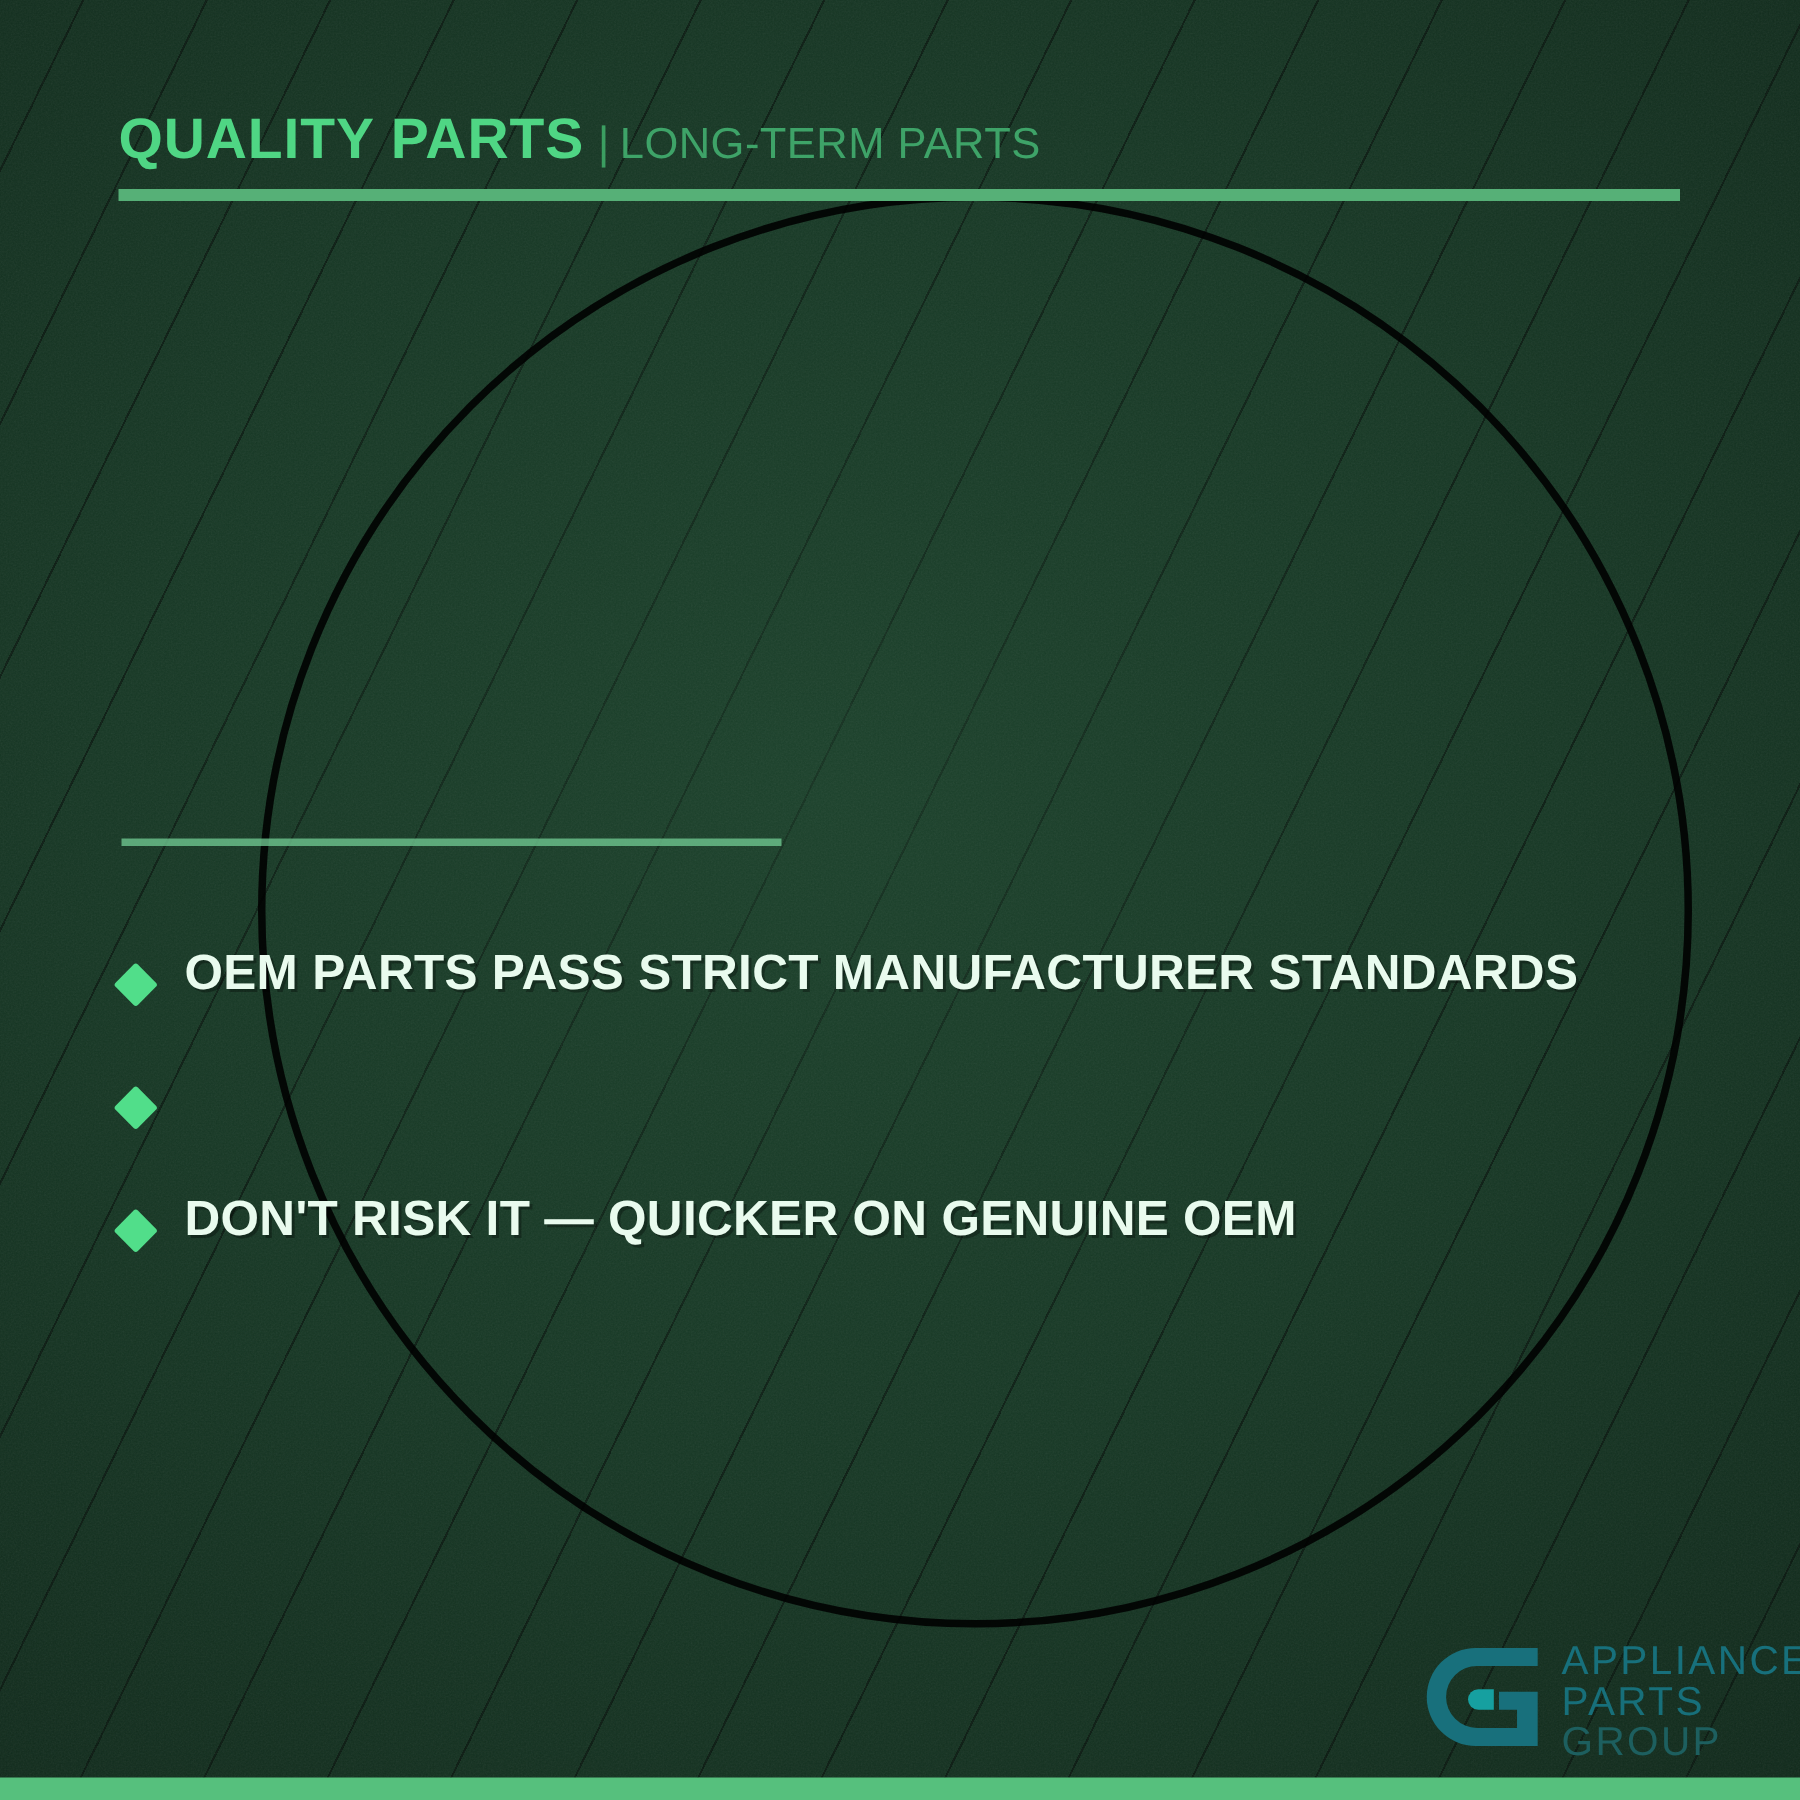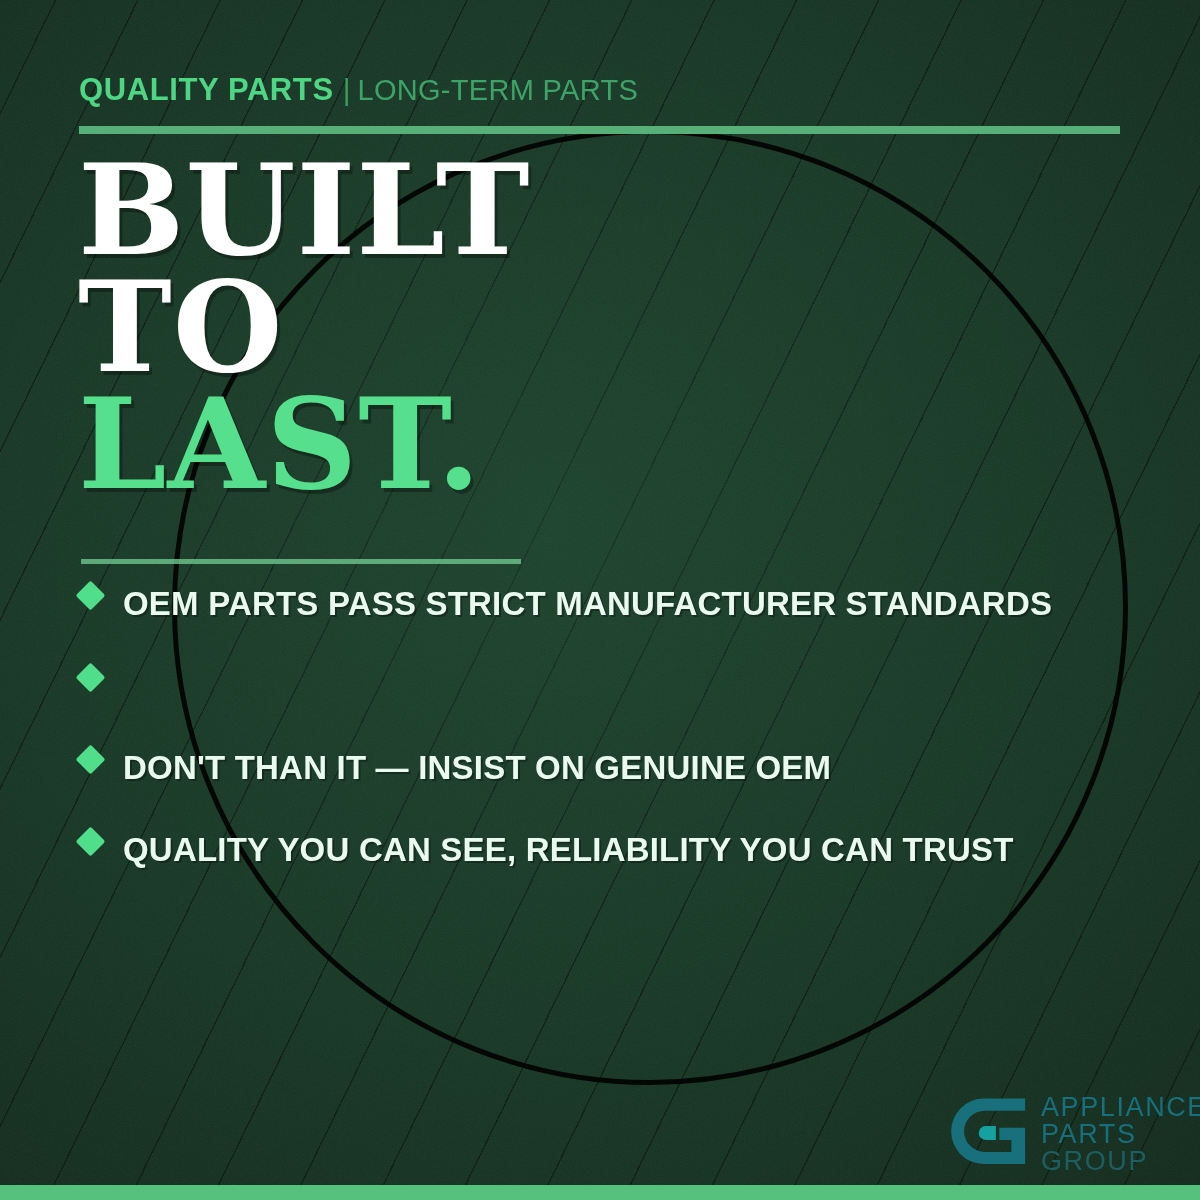--- a/index.html
+++ b/index.html
@@ -72,21 +72,21 @@
 
   
   .eyebrow {
     position: absolute;
     left: 79px;
     top: 74px;
     white-space: nowrap;
     line-height: 1;
   }
   .eyebrow .kicker {
-    font-size: 31px;
+    font-size: 38px;
     font-weight: bold;
     letter-spacing: 0.6px;
     color: #4fd684;
   }
   .eyebrow .sep {
     font-size: 30px;
     font-weight: normal;
     color: #3b9e61;
     margin: 0 7px 0 9px;
   }
@@ -137,21 +137,21 @@
 
   
   .bullets {
     position: absolute;
     left: 80px;
     top: 585px;
     width: 1070px;
   }
   .bullet-row {
     display: flex;
-    align-items: flex-start;
+    align-items: flex-end;
     height: 82px;
   }
   .bullet-mark {
     flex: 0 0 auto;
     width: 21px;
     height: 21px;
     background: #51de8a;
     transform: rotate(45deg);
     margin-right: 22px;
     border-radius: 2px;
@@ -225,43 +225,34 @@
   <div class="deco-circle"></div>
 
   <div class="content">
 
     <div class="eyebrow">
       <span class="kicker">QUALITY PARTS</span><span class="sep">|</span><span class="sub">LONG-TERM PARTS</span>
     </div>
 
     <div class="rule-top"></div>
 
-    <div class="headline">
-      <span class="hl-line hl-1">BUILT</span>
-      <span class="hl-line hl-2">TO</span>
-      <span class="hl-line hl-3">LAST.</span>
-    </div>
 
     <div class="rule-mid"></div>
 
     <div class="bullets">
       <div class="bullet-row">
         <span class="bullet-mark"></span>
         <span class="bullet-text">OEM PARTS PASS STRICT MANUFACTURER STANDARDS</span>
       </div>
       <div class="bullet-row">
         <span class="bullet-mark"></span>
       </div>
       <div class="bullet-row">
         <span class="bullet-mark"></span>
-        <span class="bullet-text">DON'T THAN IT — INSIST ON GENUINE OEM</span>
-      </div>
-      <div class="bullet-row">
-        <span class="bullet-mark"></span>
-        <span class="bullet-text">QUALITY YOU CAN SEE, RELIABILITY YOU CAN TRUST</span>
+        <span class="bullet-text">DON'T RISK IT — QUICKER ON GENUINE OEM</span>
       </div>
     </div>
 
     <div class="logo">
       <svg class="logo-mark" viewBox="0 0 100 100">
         <path d="M92 10 H44 A38 38 0 0 0 44 86 H92 V44 H62 V58 H76 V72 H45
                  A24 24 0 0 1 45 24 H92 Z" fill="#18707c"></path>
         <path d="M46 42 H58 V58 H46 A8 8 0 0 1 46 42 Z" fill="#16a0a0"></path>
       </svg>
       <div class="logo-words">

